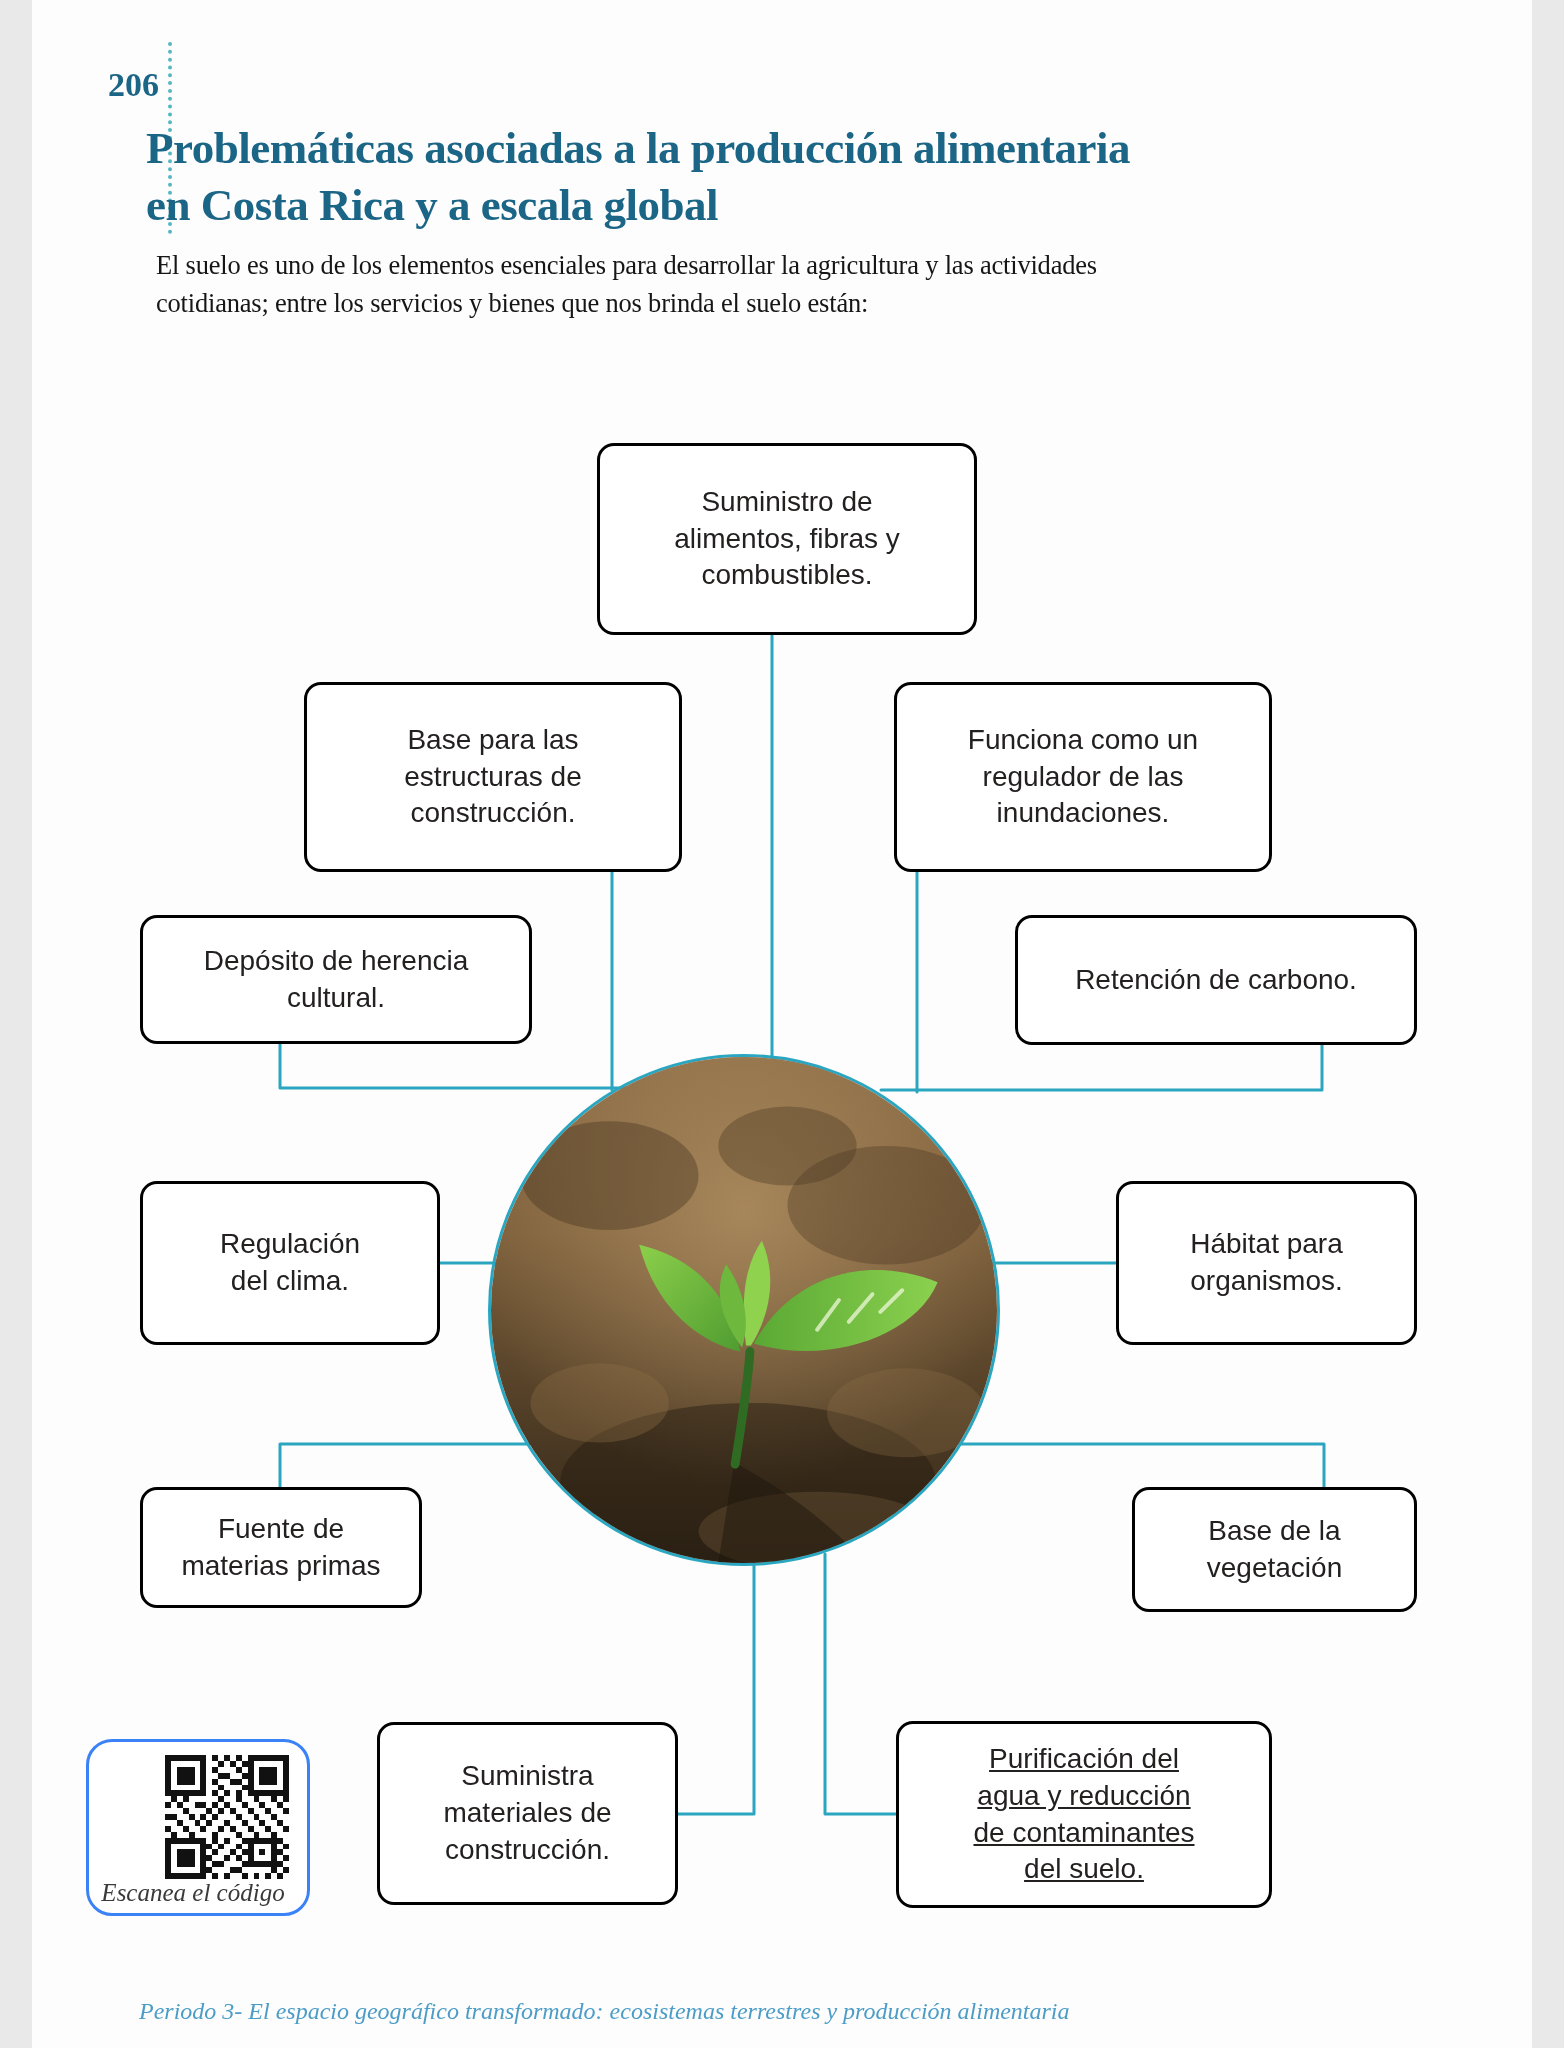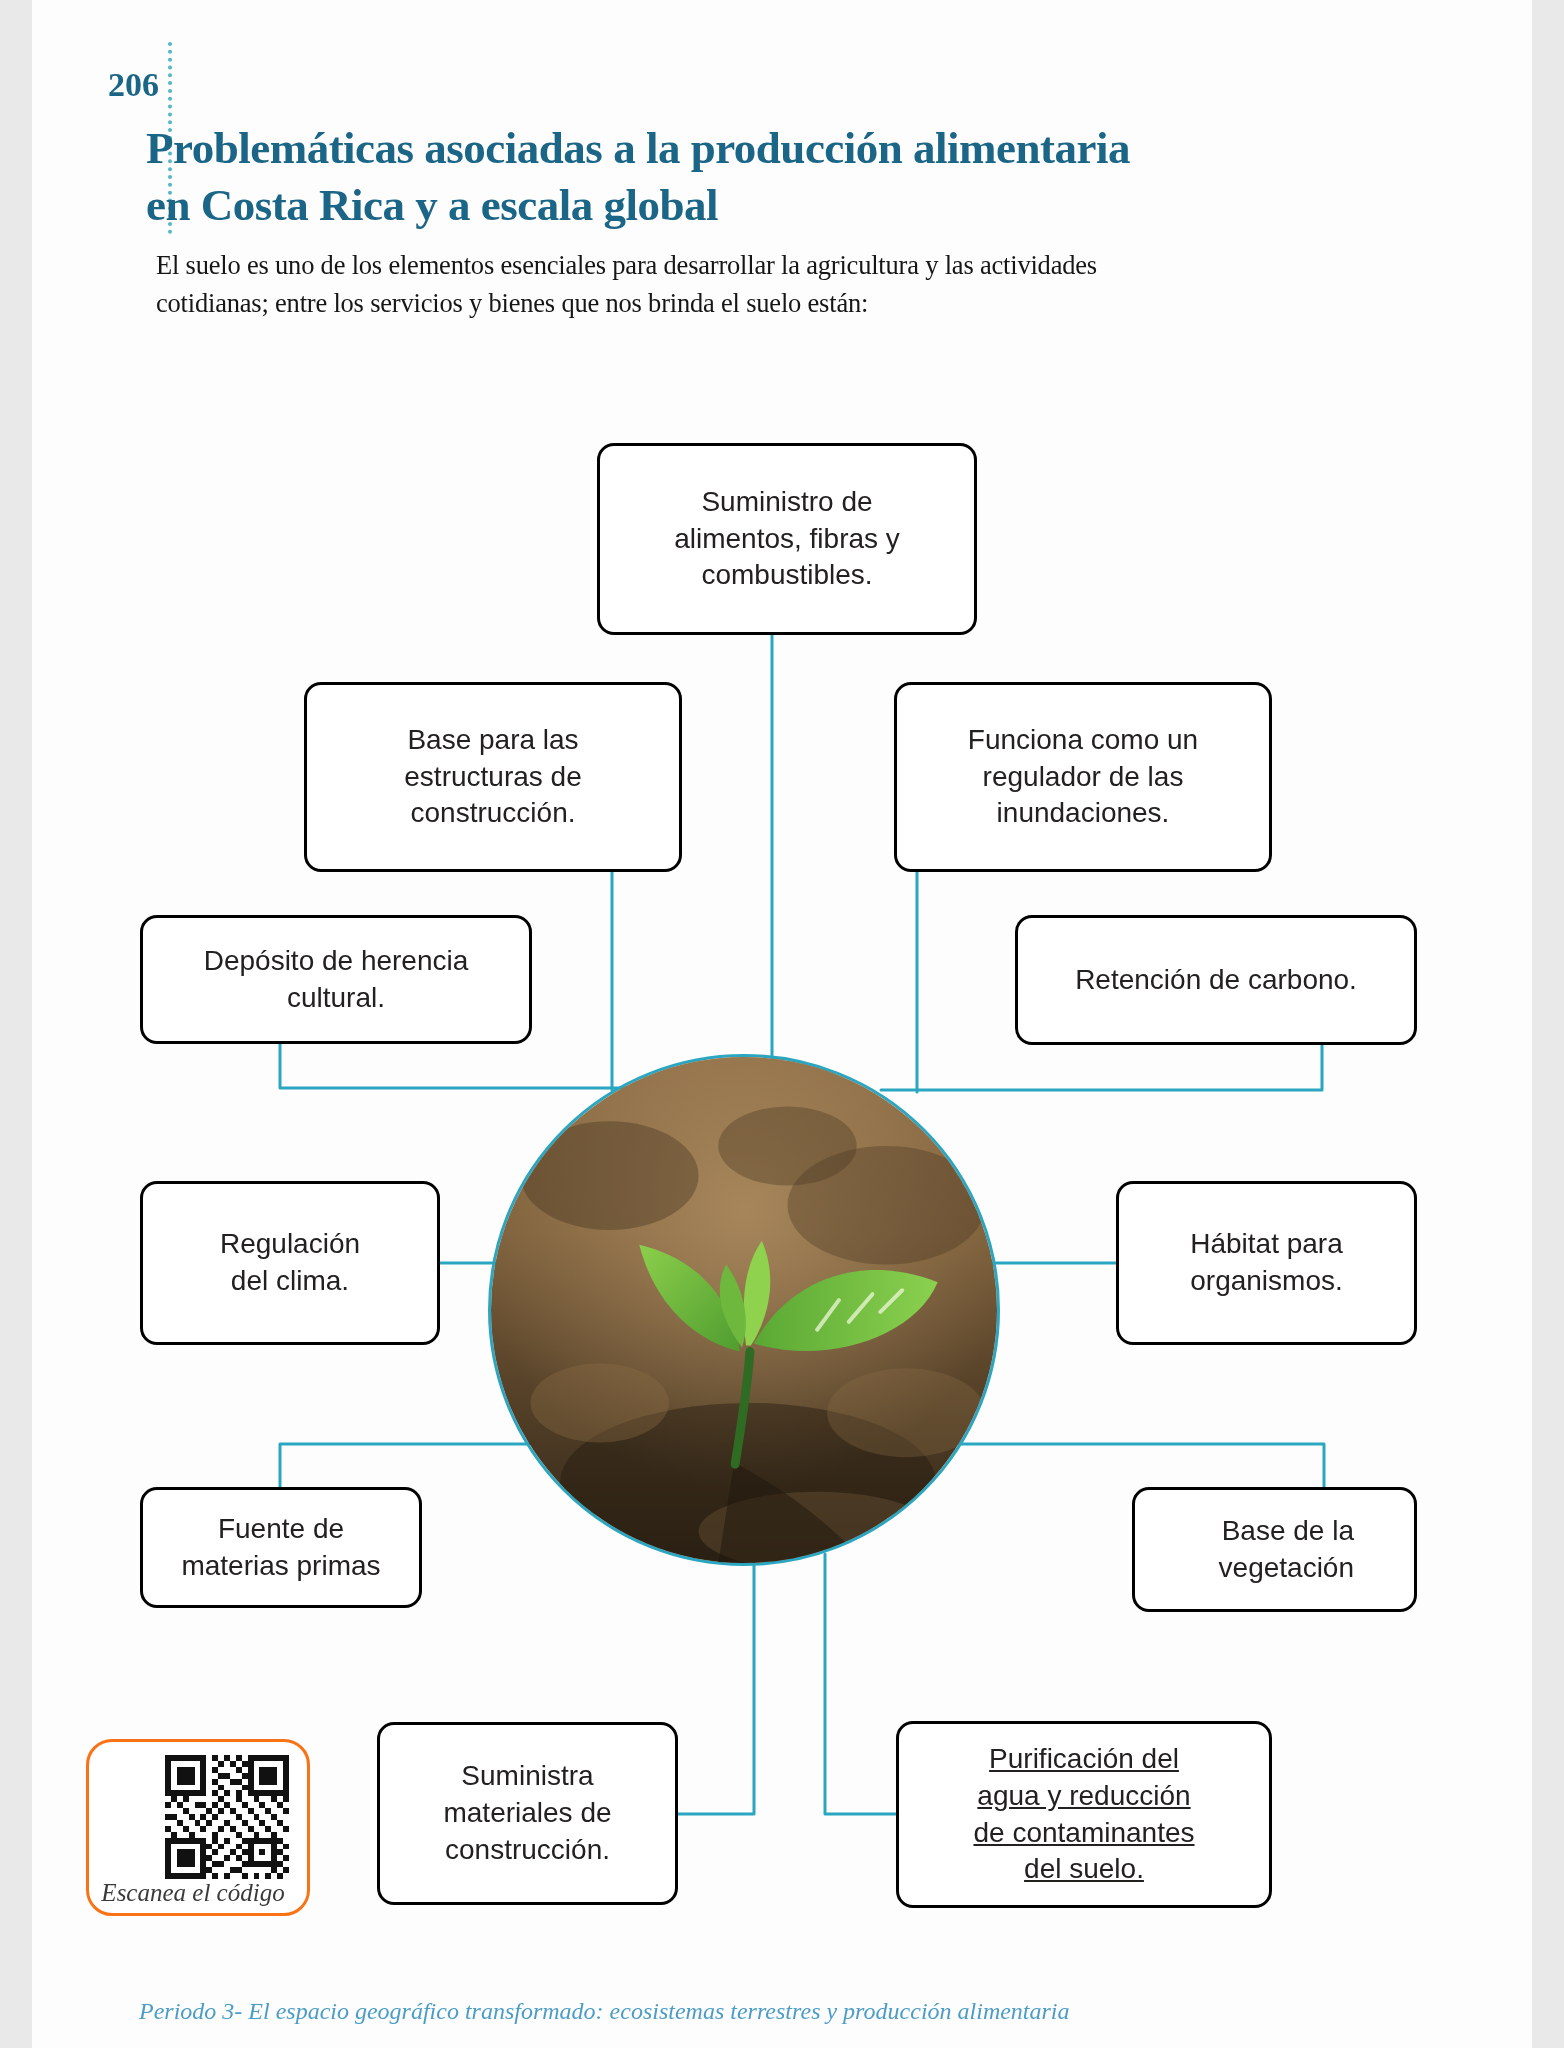--- a/index.html
+++ b/index.html
@@ -37,33 +37,33 @@
     font-size:28px;line-height:1.32;color:#232020;
   }
   .n1{left:565px;top:443px;width:380px;height:192px;padding:0 55px;}
   .n2{left:272px;top:682px;width:378px;height:190px;padding:0 80px;}
   .n3{left:862px;top:682px;width:378px;height:190px;padding:0 60px;}
   .n4{left:108px;top:915px;width:392px;height:129px;padding:0 35px;}
   .n5{left:983px;top:915px;width:402px;height:130px;padding:8px 20px;}
   .n6{left:108px;top:1181px;width:300px;height:164px;padding:0 70px;}
   .n7{left:1084px;top:1181px;width:301px;height:164px;padding:0 62px;}
   .n8{left:108px;top:1487px;width:282px;height:121px;padding:8px 30px;}
-  .n9{left:1100px;top:1487px;width:285px;height:125px;padding:0 60px;text-align:right;}
+  .n9{left:1100px;top:1487px;width:285px;height:125px;padding:0 60px;}
   .n10{left:345px;top:1722px;width:301px;height:183px;padding:0 55px;}
   .n11{left:864px;top:1721px;width:376px;height:187px;padding:0 70px;text-decoration:underline;}
   .center-photo{
     position:absolute;left:456px;top:1054px;width:512px;height:512px;
     border-radius:50%;overflow:hidden;border:3px solid #2ba6c0;
     box-sizing:border-box;
   }
   .center-photo svg{display:block;width:100%;height:100%;}
   
   .qr-panel{
     position:absolute;left:54px;top:1739px;width:224px;height:177px;
-    box-sizing:border-box;border:3px solid #f97316;border-radius:26px;background:#fff;
+    box-sizing:border-box;border:3px solid #3b82f6;border-radius:26px;background:#fff;
   }
   .qr-code{position:absolute;left:74px;top:13px;width:128px;height:124px;}
   .qr-caption{
     position:absolute;left:0;right:10px;bottom:6px;text-align:center;
     font-family:"Liberation Serif",serif;font-style:italic;
     font-size:25px;color:#3a3a3a;
   }
   
   .footer{
     position:absolute;left:107px;top:1998px;

